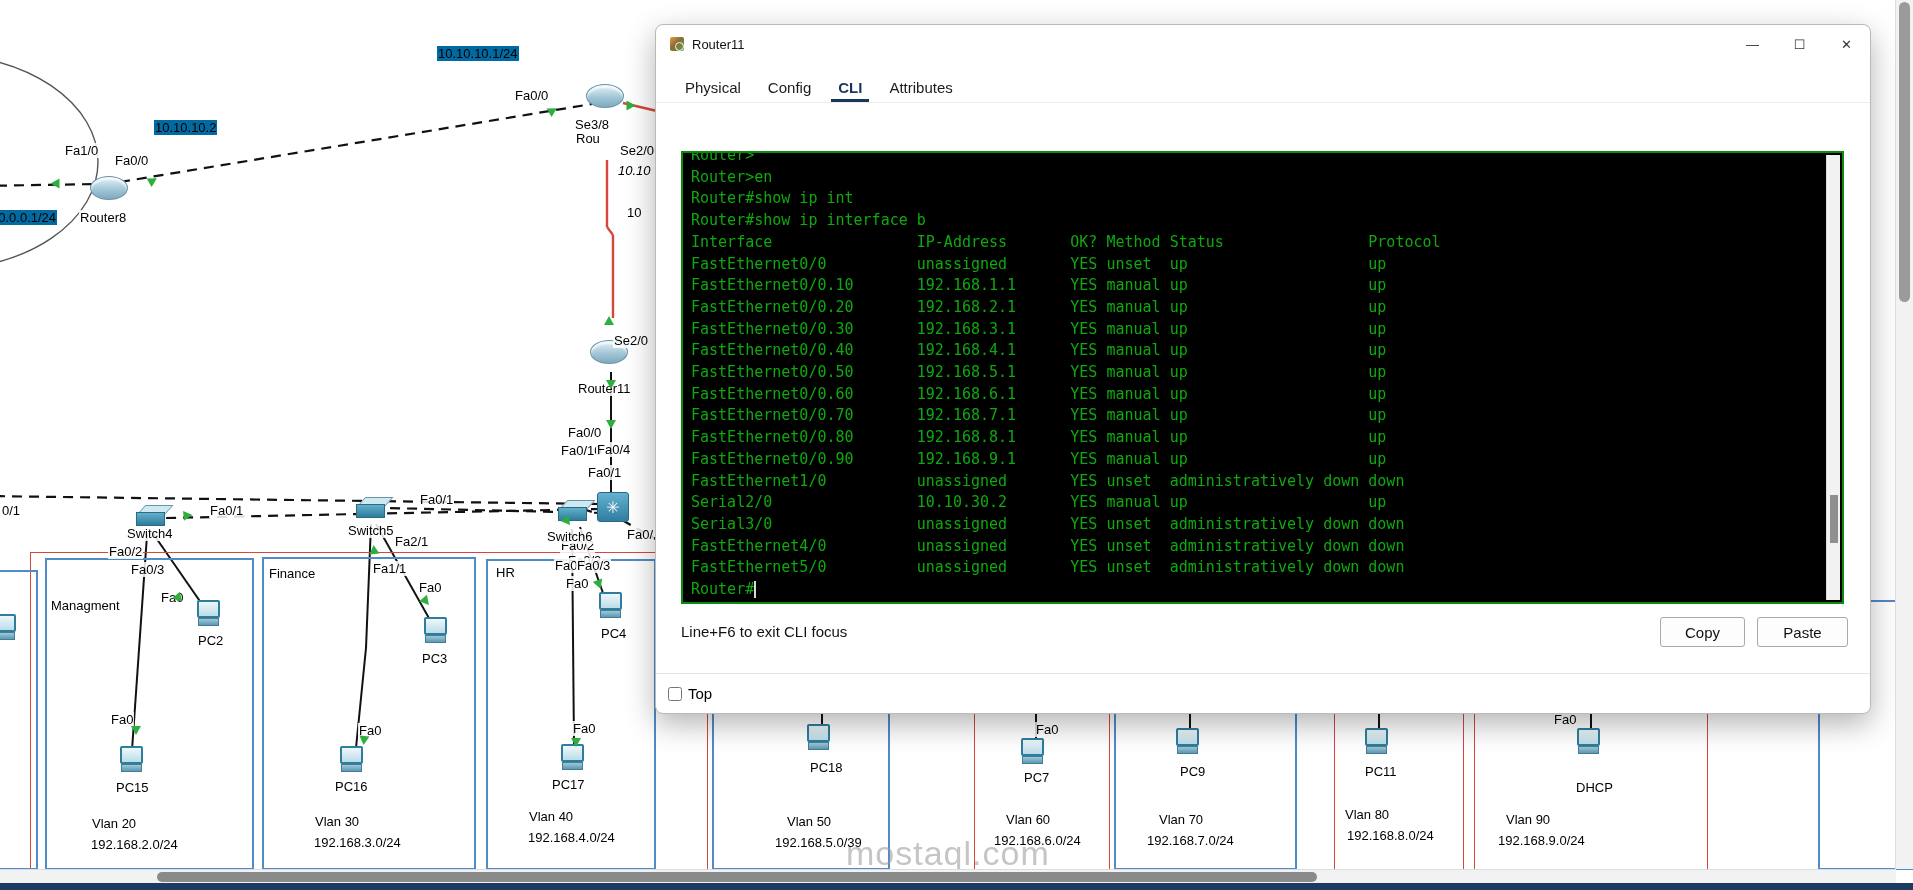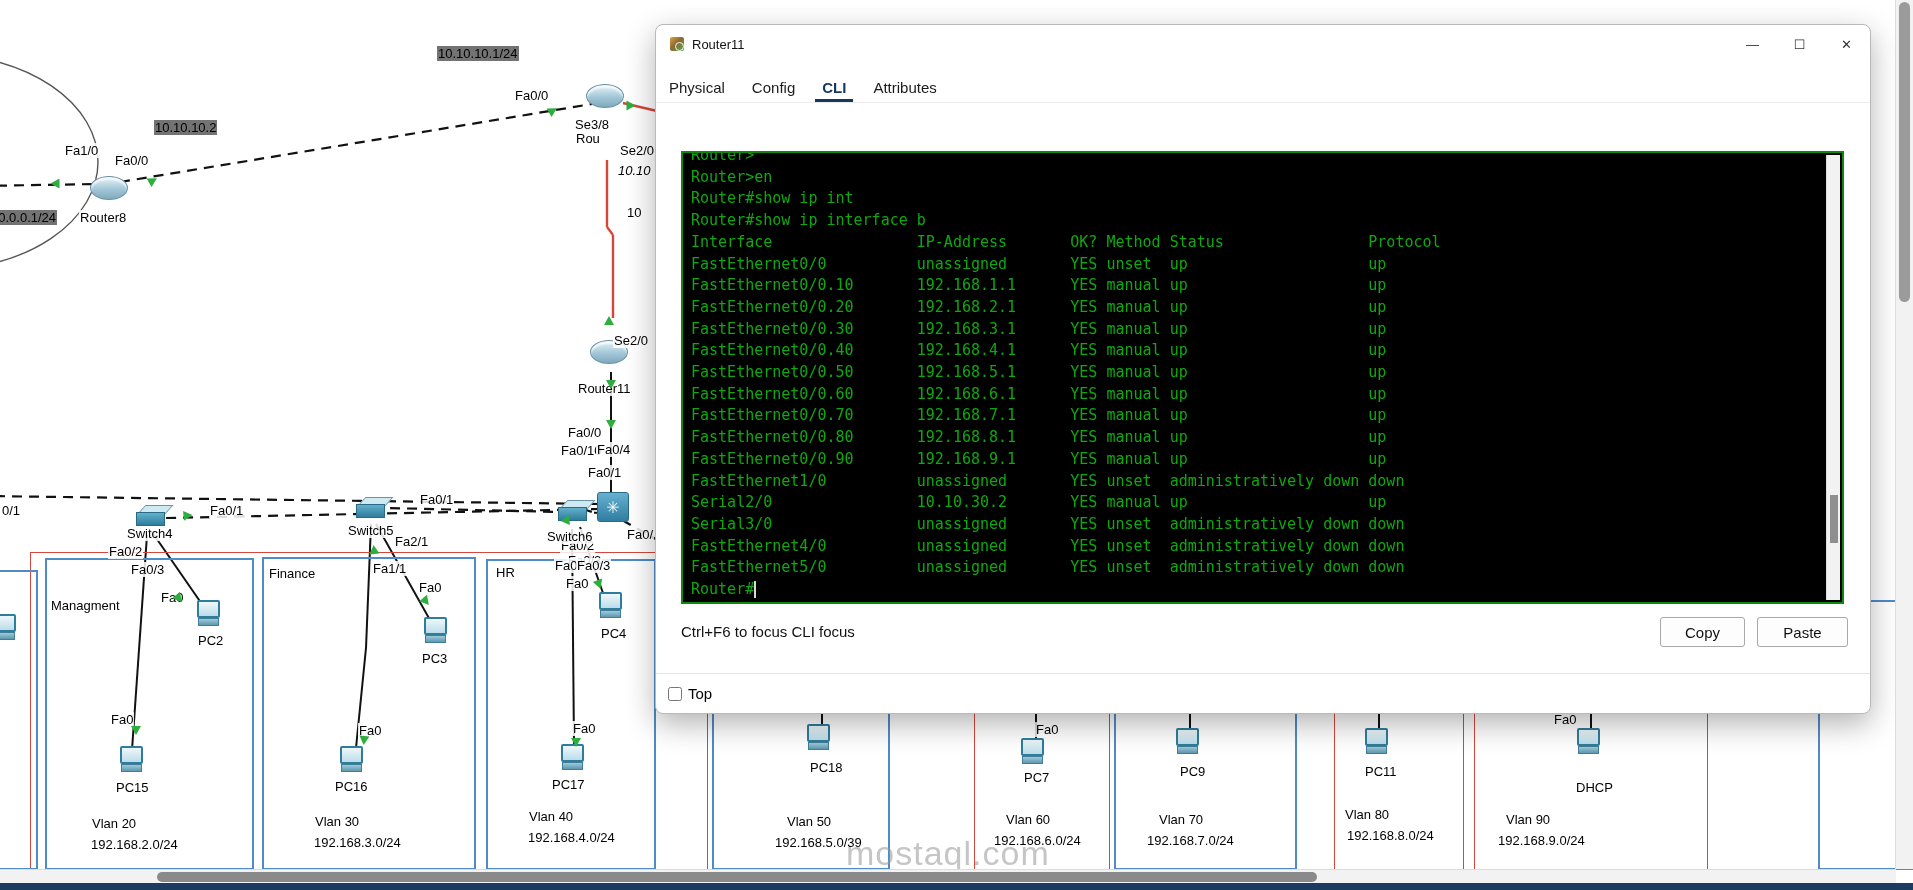--- a/index.html
+++ b/index.html
@@ -6,21 +6,21 @@
   body{width:1913px;height:890px;position:relative;overflow:hidden;background:#fff;
        font-family:"Liberation Sans",sans-serif;}
   
   #canvas{position:absolute;inset:0;}
   #topology-links{position:absolute;left:0;top:0;}
   .vb{position:absolute;border:2px solid;background:transparent;}
   .vb-blue{border-color:#4f8bc9;}
   .vb-red{border-color:#d4473a;border-width:1.6px;}
   .tlabel{position:absolute;font-size:13px;color:#000;line-height:15px;white-space:nowrap;
           background:rgba(255,255,255,.85);padding:0 1px;}
-  .tlabel.lav{background:#737373;}
+  .tlabel.lav{background:#0369a1;}
   .tri{position:absolute;width:0;height:0;border-left:5px solid transparent;
        border-right:5px solid transparent;border-bottom:9px solid #2eae3e;}
   .dev{position:absolute;}
   .dev-router{width:36px;height:22px;border-radius:50%;
       background:linear-gradient(180deg,#e6f2f8,#a3c7d8 55%,#7fa9bd);
       border:1px solid #6b93a7;box-shadow:inset 0 3px 2px rgba(255,255,255,.7);}
   .dev-switch{width:32px;height:20px;}
   .dev-switch::before{content:'';position:absolute;left:5px;top:0;width:26px;height:8px;
       background:#cfe9f2;border:1px solid #6b93a7;transform:skewX(-42deg);}
   .dev-switch::after{content:'';position:absolute;left:0;top:7px;width:27px;height:12px;
@@ -43,21 +43,21 @@
       border:1px solid #b9b9b9;border-radius:8px;box-shadow:0 10px 30px rgba(0,0,0,.3);z-index:20;}
   #titlebar{height:38px;display:flex;align-items:center;}
   .pt-icon{width:14px;height:14px;margin-left:14px;border-radius:2px;position:relative;
       background:linear-gradient(135deg,#e0a23f 0%,#8a6b35 45%,#58a54a 100%);}
   .pt-icon::after{content:'';position:absolute;right:0px;bottom:0px;width:7px;height:7px;
       border:1.6px solid #f5f5f5;border-radius:50%;}
   #win-title{margin-left:8px;font-size:13px;color:#111;}
   #win-controls{margin-left:auto;display:flex;}
   .winbtn{width:47px;height:38px;display:flex;align-items:center;justify-content:center;
       font-size:13px;color:#333;cursor:default;}
-  #tabs{display:flex;padding-left:6px;margin-top:14px;border-bottom:1px solid #ececec;}
+  #tabs{display:flex;padding-left:22px;margin-top:14px;border-bottom:1px solid #ececec;}
   .tab{font-size:15px;color:#1b1b1b;padding:2px 7px 6px 7px;margin-right:13px;}
   .tab.active{color:#17365d;font-weight:bold;border-bottom:3px solid #17365d;padding-bottom:3px;}
   #cli-heading{position:absolute;left:0;right:0;top:100px;text-align:center;font-size:15px;color:#111;}
   #terminal{position:absolute;left:25px;top:126px;width:1163px;height:453px;background:#000;
       border:2px solid #0b8a0b;box-sizing:border-box;overflow:hidden;}
   #term-pre{position:absolute;left:8px;top:-8px;margin:0;font-family:"DejaVu Sans Mono",monospace;
       font-size:15px;line-height:21.7px;color:#0fa80f;white-space:pre;}
   #caret{position:absolute;left:71px;top:428px;width:2px;height:17px;background:#d9d9d9;}
   #term-scroll{position:absolute;right:2px;top:2px;bottom:2px;width:13px;background:#f2f2f2;
       border-left:1px solid #ddd;}
@@ -273,21 +273,21 @@
 Serial2/0                10.10.30.2       YES manual up                    up
 Serial3/0                unassigned       YES unset  administratively down down
 FastEthernet4/0          unassigned       YES unset  administratively down down
 FastEthernet5/0          unassigned       YES unset  administratively down down
 Router#</pre>
     <span id="caret"></span>
     <div id="term-scroll">
       <div id="term-thumb"></div>
     </div>
   </div>
-  <div id="cli-hint">Ctrl+F6 to focus CLI focus</div>
+  <div id="cli-hint">Line+F6 to exit CLI focus</div>
   <button id="copy-btn" class="dlg-btn">Copy</button>
   <button id="paste-btn" class="dlg-btn">Paste</button>
   <div id="dlg-sep"></div>
   <div id="top-row">
     <input type="checkbox" style="">
     <span>Top</span>
   </div>
 </div>
 
 <div id="vscroll">

